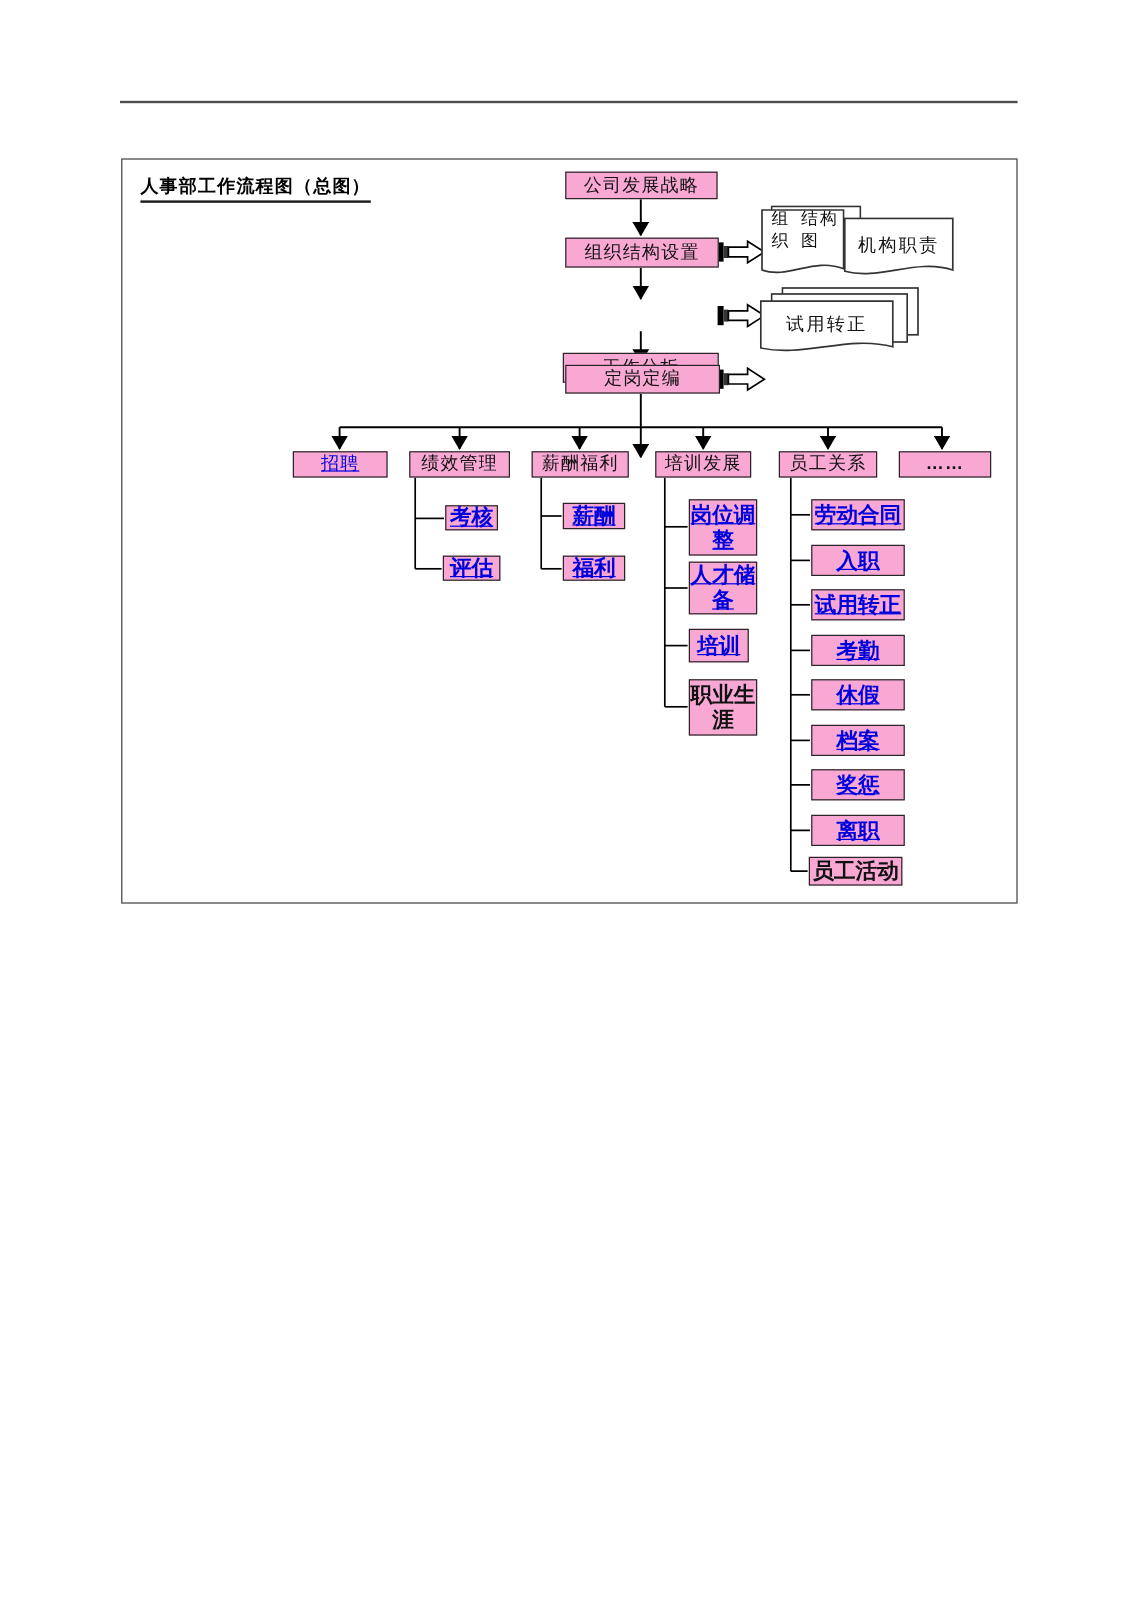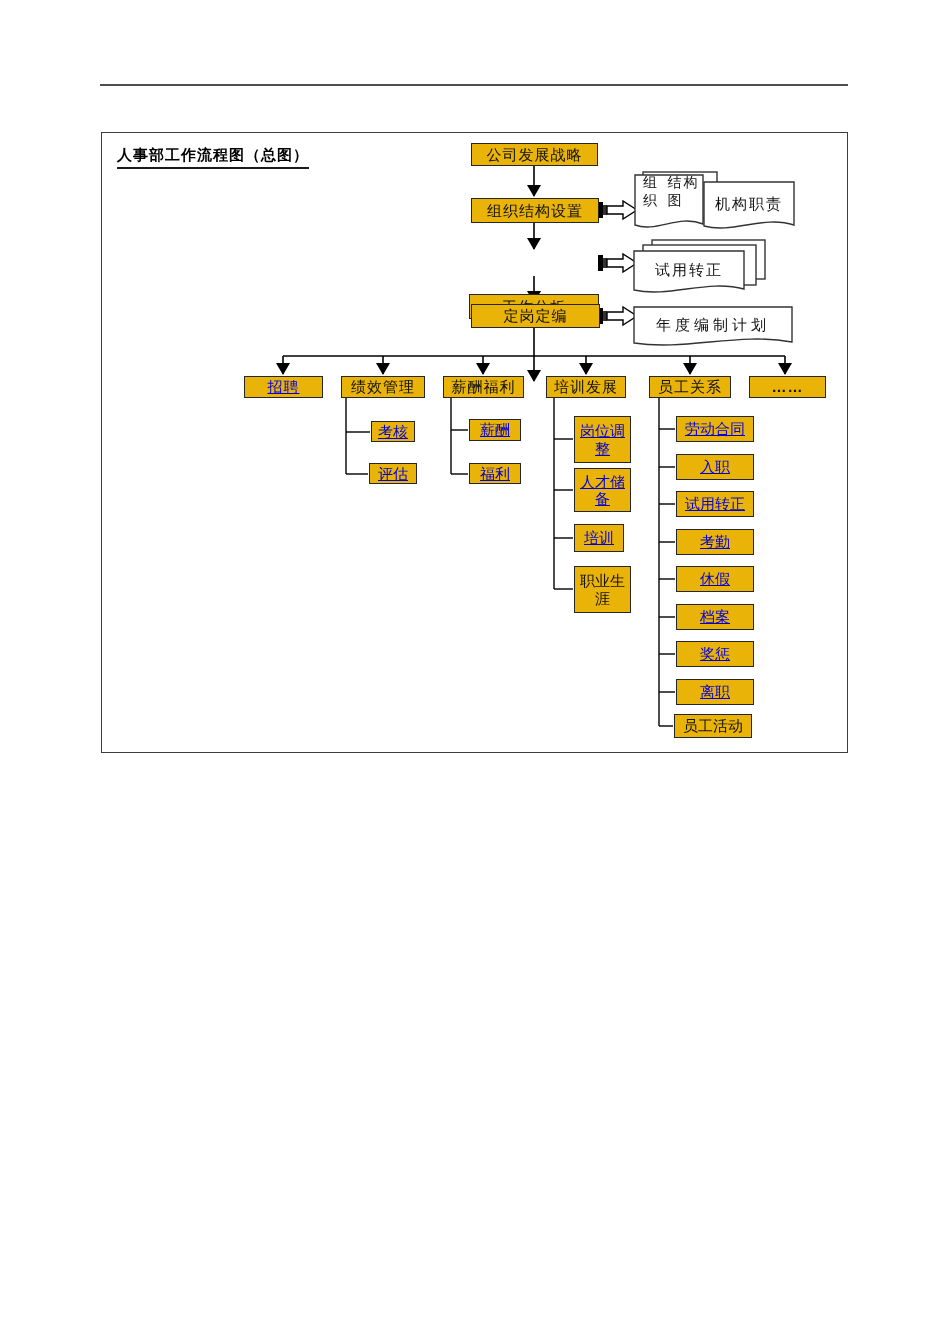--- a/index.html
+++ b/index.html
@@ -2,24 +2,24 @@
 <html><head>
 <meta charset="utf-8">
 <style>
   * { margin:0; padding:0; box-sizing:border-box; }
   body { background:#ffffff; font-family:"Liberation Sans","DejaVu Sans",sans-serif; }
   .page { position:relative; width:950px; height:1344px; background:#ffffff; overflow:hidden; }
   .header-rule { position:absolute; left:100px; top:84px; width:748px; height:2px; background:#4d4d4d; }
   .frame { position:absolute; left:101px; top:132px; width:747px; height:621px; border:1.6px solid #3d3d3d; background:#ffffff;padding-left:16px; }
   .chart-title { position:absolute; left:15px; top:13px; font-size:15px; font-weight:bold; color:#000;
                  letter-spacing:1px; border-bottom:2px solid #1a1a1a; padding-bottom:2px; }
-  .pbox { position:absolute; background:#eab308; border:1.8px solid #262626; display:flex; align-items:center;
+  .pbox { position:absolute; background:#f9a8d4; border:1.8px solid #262626; display:flex; align-items:center;
           justify-content:center; font-size:15px; color:#111; letter-spacing:1px; text-align:center; line-height:1.15; }
   .bbox { border-width:1.3px; }
-  .cbox { border-width:1.3px; font-size:15px; letter-spacing:0; }
+  .cbox { border-width:1.3px; font-size:18px; letter-spacing:0;font-weight:bold; }
   .link { color:#0000DD; text-decoration:underline; cursor:pointer; }
   .docshape { position:absolute; }
   .docshape .doc-label { position:absolute; left:0; top:0; width:100%; height:100%; display:flex;
           align-items:center; justify-content:center; font-size:15px; color:#111; letter-spacing:2px; padding-bottom:9px; }
   .doc-label.two-line { flex-direction:row; align-items:flex-start; justify-content:flex-end; padding-left:9px; letter-spacing:2px;font-family:Liberation Serif, serif; }
   .svg-layer { position:absolute; left:0; top:0; pointer-events:none; }
   .ellipsis-box { font-weight:bold; letter-spacing:1px; }
 </style>
 </head>
 <body>
@@ -136,26 +136,20 @@
     <svg class="docshape" style="left:540px; top:111px;" width="115" height="42">
       <rect x="1" y="1" width="113" height="40" fill="#fff" stroke="#333" stroke-width="1.4"></rect>
     </svg>
     <div class="docshape" style="left:531px; top:117px; width:112px; height:50px;">
       <svg width="112" height="50">
         <path d="M1,1 L1,40 C37,48 74,29 111,39 L111,1 Z" fill="#fff" stroke="#333" stroke-width="1.4"></path>
       </svg>
       <div class="doc-label">试用转正</div>
     </div>
 
-    <div class="docshape" style="left:531px; top:173px; width:160px; height:47px;">
-      <svg width="160" height="47">
-        <path d="M1,1 L1,37 C53,45 106,26 159,36 L159,1 Z" fill="#fff" stroke="#333" stroke-width="1.4"></path>
-      </svg>
-      <div class="doc-label" style="letter-spacing:4px;">年度编制计划</div>
-    </div>
 
     <div class="pbox bbox" style="left:142px; top:243px; width:79px; height:22px;">
       <span class="link">招聘</span>
     </div>
     <div class="pbox bbox" style="left:239px; top:243px; width:84px; height:22px;">绩效管理</div>
     <div class="pbox bbox" style="left:341px; top:243px; width:81px; height:22px;">薪酬福利</div>
     <div class="pbox bbox" style="left:444px; top:243px; width:80px; height:22px;">培训发展</div>
     <div class="pbox bbox" style="left:547px; top:243px; width:82px; height:22px;">员工关系</div>
     <div class="pbox bbox ellipsis-box" style="left:647px; top:243px; width:77px; height:22px;">……</div>
 

